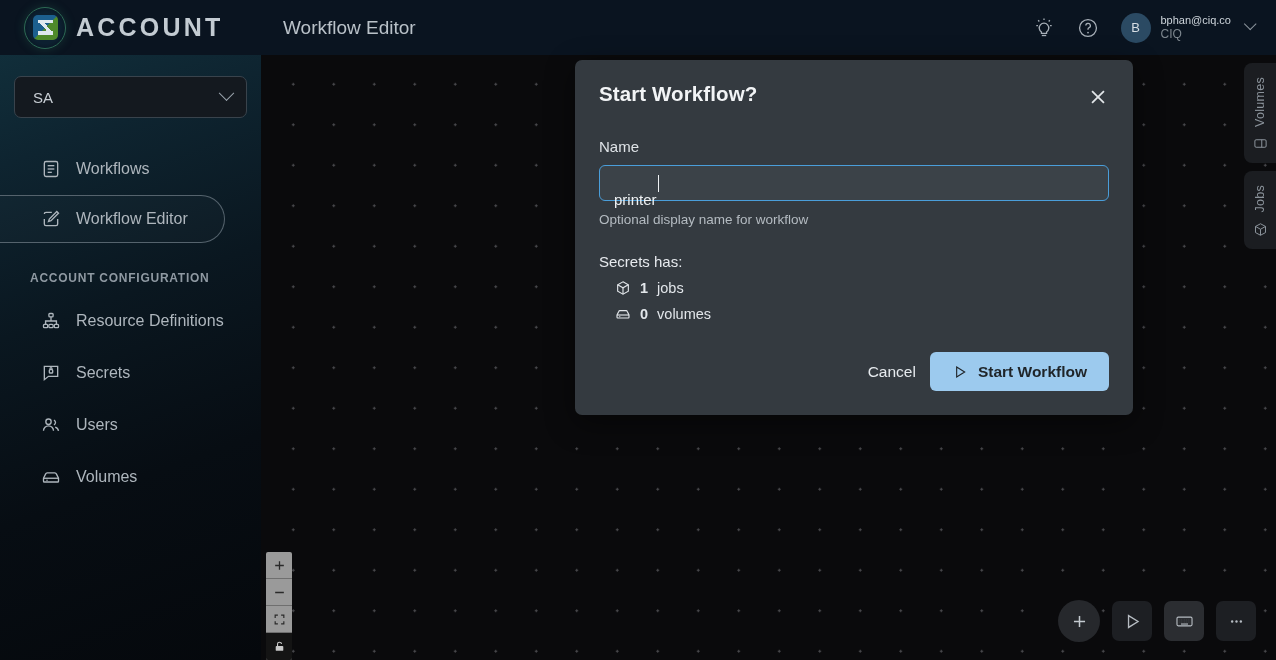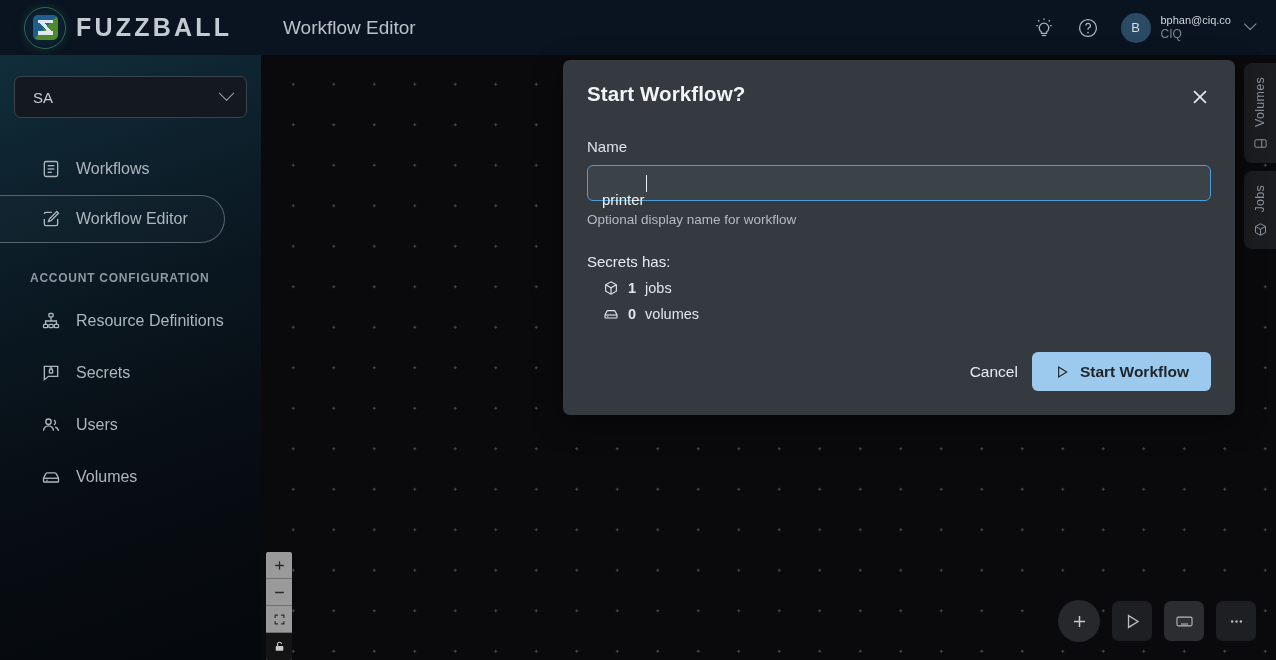--- a/index.html
+++ b/index.html
@@ -139,21 +139,21 @@
   }
   .tb-sq {
     width: 40px; height: 40px; border-radius: 7px; background: #1d1f23;
     display: flex; align-items: center; justify-content: center; color: #b6bcc2;
   }
   .tb-sq.kb { background: #2b2d31; }
   .tb-round svg, .tb-sq svg { display: block; width: 19px; height: 19px; }
 
   
   .modal {
-    position: absolute; left: 302px; top: 60px; width: 672px;
+    position: absolute; left: 314px; top: 60px; width: 558px;
     background: #343a40; border-radius: 7px; z-index: 20;
     padding: 22px 24px 24px 24px;
     box-shadow: 0 8px 30px rgba(0,0,0,.45);
   }
   .modal-head { display: flex; align-items: flex-start; justify-content: space-between; }
   .modal-title { font-size: 20.5px; font-weight: bold; color: #f2f4f6; letter-spacing: .1px; }
   .modal-close { width: 22px; height: 22px; color: #e3e7ea; margin-top: 4px; }
   .modal-close svg { display: block; width: 22px; height: 22px; }
   .field-label { font-size: 15px; color: #dfe3e7; margin-top: 30px; }
   .field-input {
@@ -179,21 +179,21 @@
 </head>
 <body>
 
 <div class="app">
 
   <aside class="sidebar">
     <div class="logo-bar">
       <div class="logo-mark">
         <div class="logo-inner"></div>
       </div>
-      <div class="logo-text">FUZZBALL</div>
+      <div class="logo-text">ACCOUNT</div>
     </div>
 
     <div class="sa-wrap">
       <div class="sa-select">
         <span class="label">SA</span>
         <span class="chev"></span>
       </div>
     </div>
 
     <nav class="nav">

